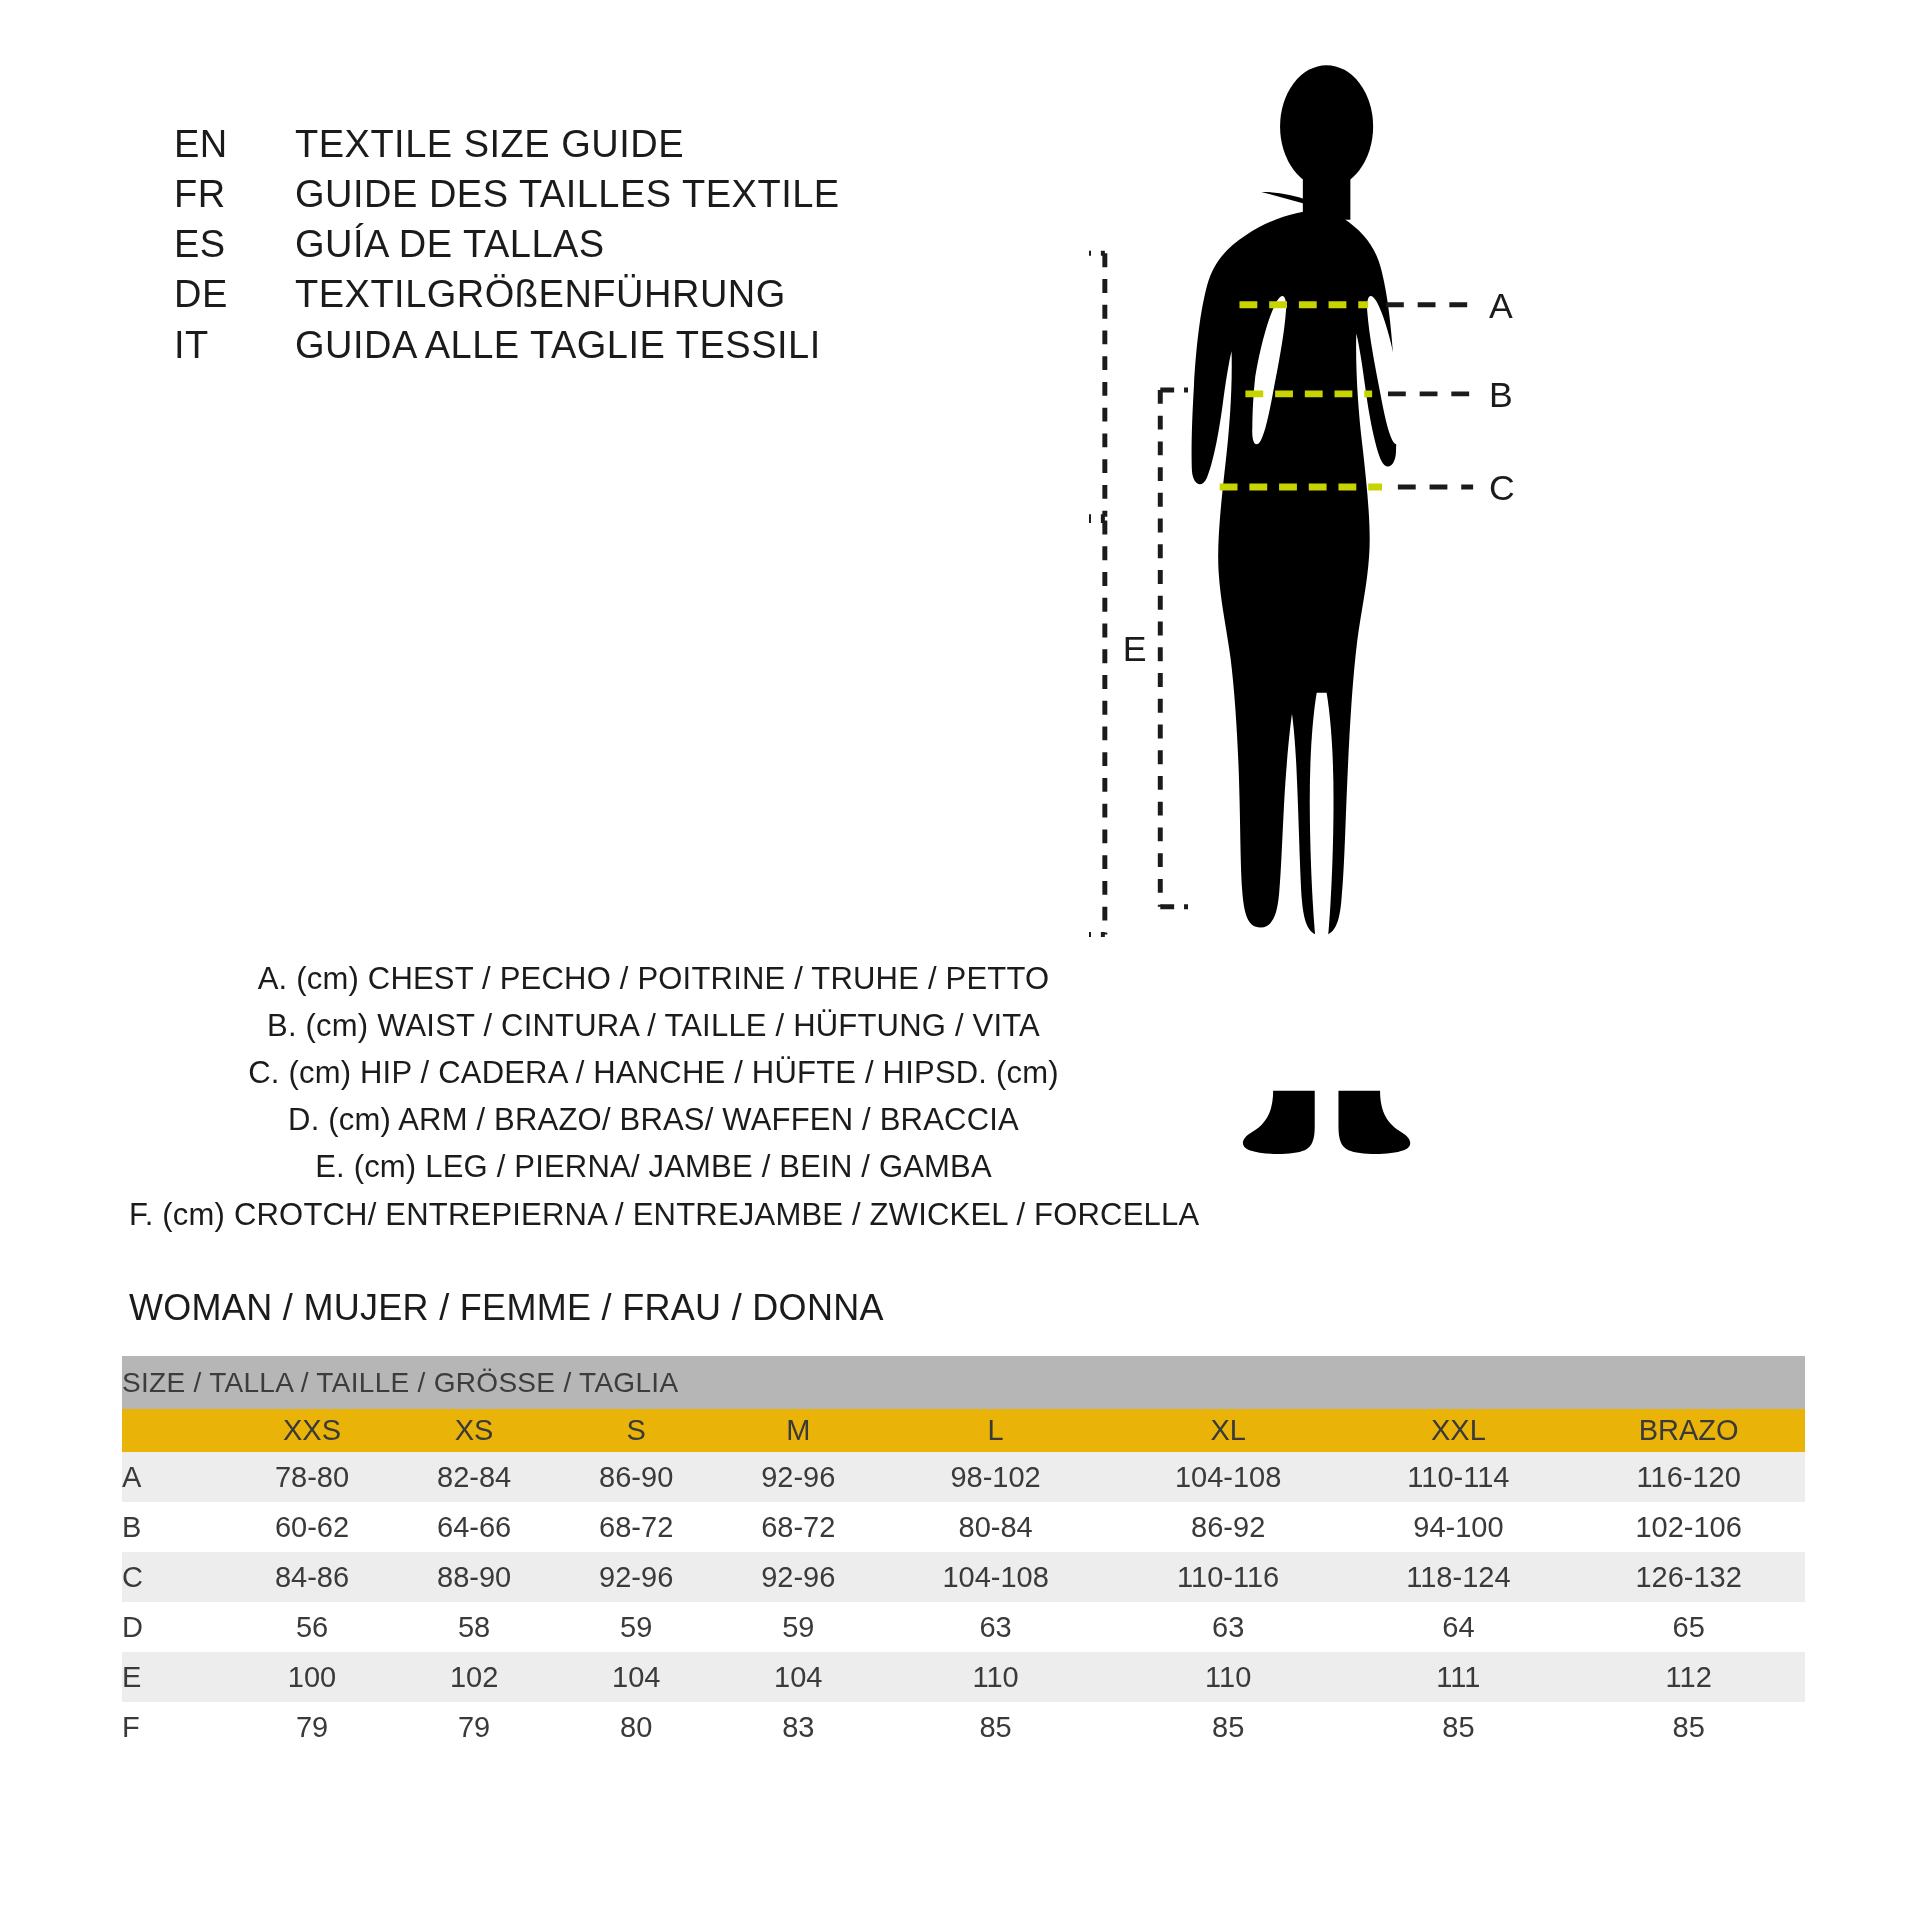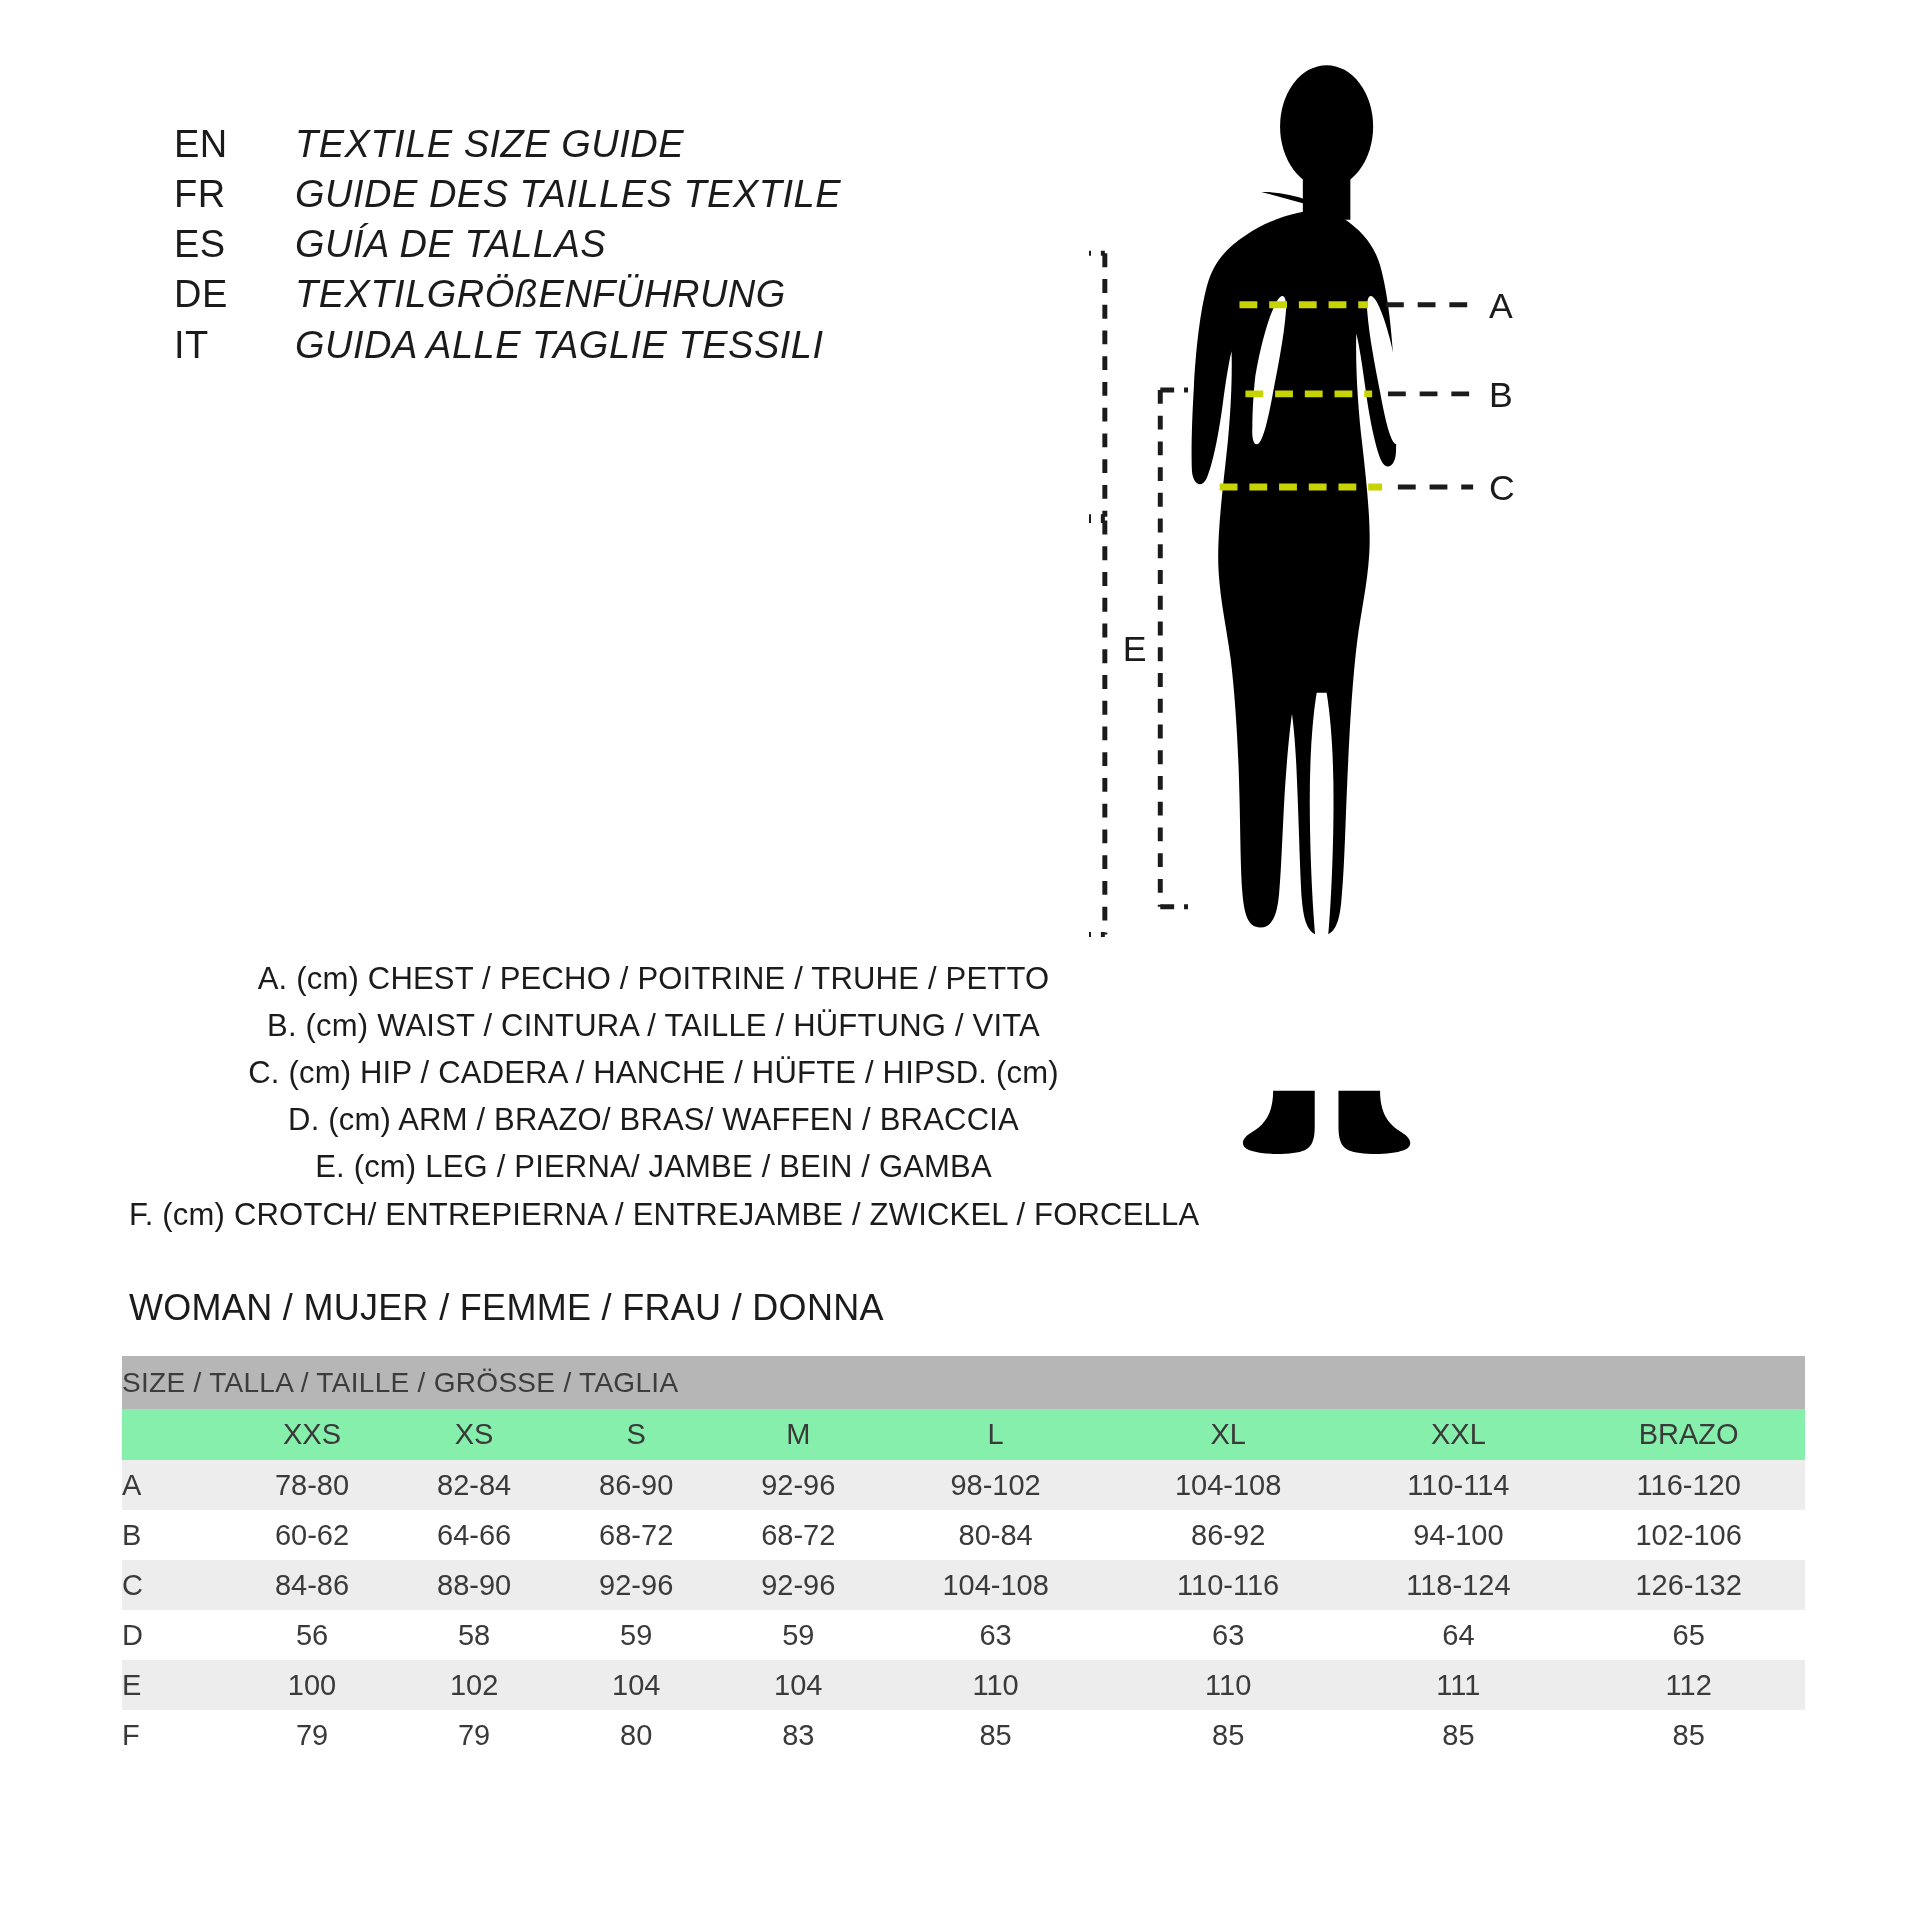--- a/index.html
+++ b/index.html
@@ -31,21 +31,20 @@
     line-height: 1.32;
     color: #1b1b1b;
     margin-left: 45px;
   }
   .title-lang {
     width: 121px;
     flex: 0 0 121px;
   }
   .title-text {
     flex: 1 1 auto;
-    font-style: italic;
   }
 
   
   #legend-block {
     position: absolute;
     left: 129px;
     top: 955px;
     width: 1049px;
     text-align: center;
   }
@@ -84,24 +83,24 @@
   .tbl-head-row td {
     background: #b6b6b6;
     color: #3c3c3c;
     font-size: 28px;
     height: 53px;
     text-align: left;
     padding-left: 18px;
     letter-spacing: 0.3px;
   }
   .tbl-sizes-row td {
-    height: 51px;
+    height: 43px;
     text-align: center;
     color: #3a3a3a;
-    background: #86efac;
+    background: #eab308;
   }
   .tbl-data-row td {
     height: 50px;
     text-align: center;
     color: #3a3a3a;
   }
   .tbl-data-row.shaded td {
     background: #ededed;
   }
   .tbl-data-row.plain td {

